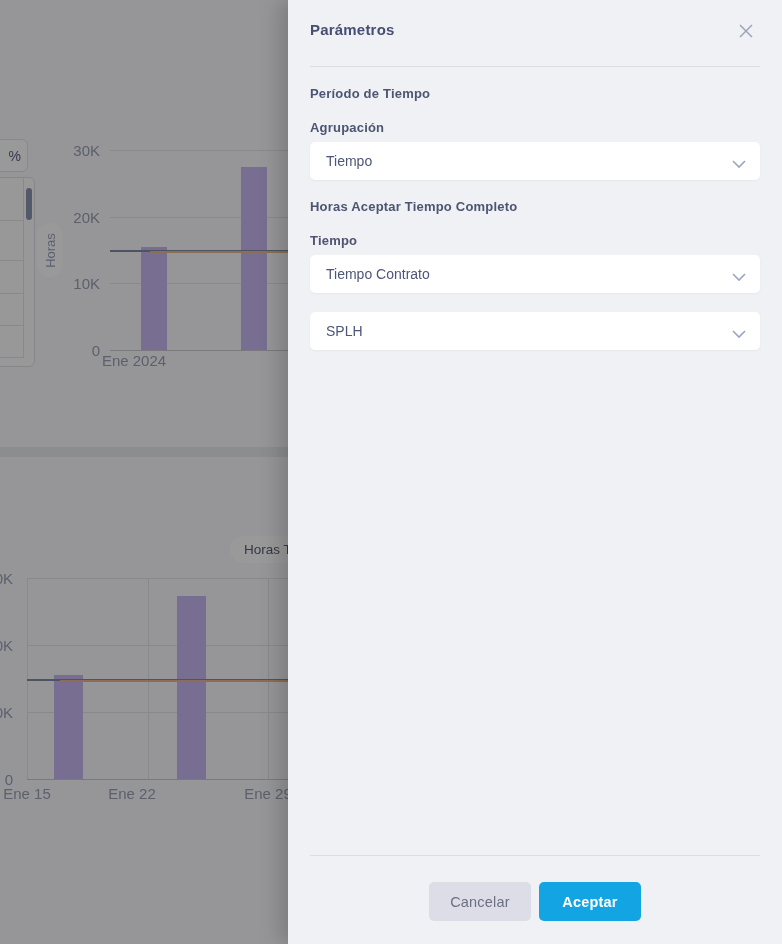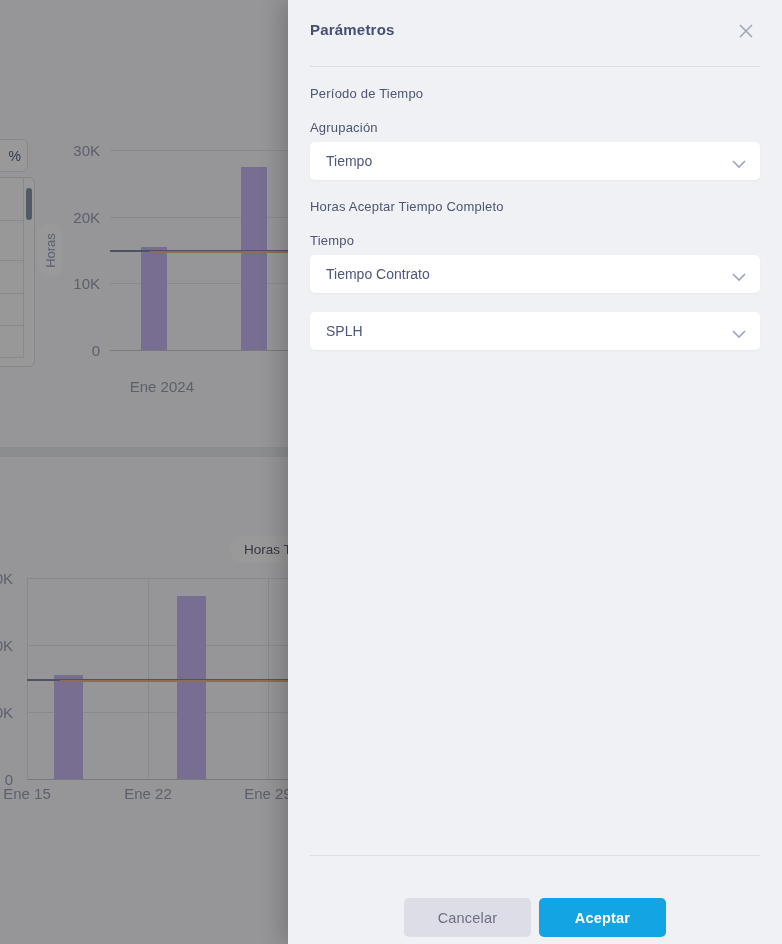--- a/index.html
+++ b/index.html
@@ -46,31 +46,31 @@
   
   .drawer { position:absolute; top:0; right:0; width:494px; height:944px; background:#f0f1f4;
     box-shadow:-8px 0 20px rgba(0,0,0,0.18); padding:0 22px; }
   .drawer-header { position:relative; padding-top:21px; height:67px; border-bottom:1px solid #dcdee3; }
   .drawer-title { font-size:15px; font-weight:bold; color:#464f72; letter-spacing:0.2px; }
   .close-btn { position:absolute; right:4px; top:21px; width:20px; height:20px; cursor:pointer;
     display:flex; align-items:center; justify-content:center; }
 
   .form-group { margin-top:19px; }
   .form-group:first-of-type { margin-top:14px; }
-  .field-label { font-size:13px; font-weight:normal; color:#4c5571; margin-bottom:7px; letter-spacing:0.2px;margin-top:16px; }
+  .field-label { font-size:13px; font-weight:bold; color:#4c5571; margin-bottom:7px; letter-spacing:0.2px;margin-top:16px; }
   .field-box { position:relative; height:38px; background:#ffffff; border-radius:5px;
     box-shadow:0 1px 2px rgba(40,50,80,0.05); display:flex; align-items:center; padding:0 16px;
     font-size:14px; color:#4d5678; }
   .field-box .chev { position:absolute; right:14px; top:14px; }
 
   .drawer-footer { position:absolute; left:22px; right:22px; bottom:0; height:89px;
     border-top:1px solid #dcdee3; display:flex; align-items:flex-start; justify-content:center; gap:8px;
     padding-top:26px; }
-  .btn { width:127px; height:39px; border:none; border-radius:5px; font-size:14.5px;
-    font-family:inherit; cursor:pointer; font-weight:bold; letter-spacing:0.2px;margin-top:16px; }
+  .btn { width:102px; height:39px; border:none; border-radius:5px; font-size:14.5px;
+    font-family:inherit; cursor:pointer; font-weight:bold; letter-spacing:0.2px; }
   .btn-cancel { background:#dcdde6; color:#6b7080; font-weight:normal; }
   .btn-accept { color:#ffffff; }
 </style>
 </head>
 <body>
 
 <div class="stage">
 
   <div class="backdrop">
 
@@ -96,21 +96,21 @@
           <div class="hgrid" style="left: 110px; top: 217px; width: 672px;"></div>
           <div class="ytick" style="left: 0px; width: 100px; top: 209px;">20K</div>
           <div class="hgrid" style="left: 110px; top: 283px; width: 672px;"></div>
           <div class="ytick" style="left: 0px; width: 100px; top: 275px;">10K</div>
           <div class="hgrid zero" style="left: 110px; top: 350px; width: 672px;"></div>
           <div class="ytick" style="left: 0px; width: 100px; top: 342px;">0</div>
           <div class="bar" style="left: 141px; width: 26px; top: 247px; height: 103px; background: rgb(201, 184, 242);"></div>
           <div class="bar" style="left: 241px; width: 26px; top: 167px; height: 183px; background: rgb(201, 184, 242);"></div>
           <div class="refline" style="left: 110px; width: 672px; top: 250px; background: rgb(130, 138, 166);"></div>
           <div class="refline" style="left: 150px; width: 632px; top: 251px; background: rgb(232, 184, 142);"></div>
-          <div class="xtick" style="left: 74px; width: 120px; top: 378px; text-align: right;">Ene 2024</div>
+          <div class="xtick" style="left: 74px; width: 120px; top: 352px;">Ene 2024</div>
         </div>
     </div>
 
     <div class="card" id="card2">
       <div class="legend-pill">
         <span>Horas Teóricas</span>
       </div>
       <div id="plot2">
           <div class="hgrid" style="left: 27px; top: 121px; width: 755px;"></div>
           <div class="ytick" style="left: -30px; width: 43px; top: 113px;">30K</div>
@@ -121,21 +121,21 @@
           <div class="hgrid zero" style="left: 27px; top: 322px; width: 755px;"></div>
           <div class="ytick" style="left: -30px; width: 43px; top: 314px;">0</div>
           <div class="vgrid" style="left: 27px; top: 121px; height: 201px;"></div>
           <div class="vgrid" style="left: 148px; top: 121px; height: 201px;"></div>
           <div class="vgrid" style="left: 268px; top: 121px; height: 201px;"></div>
           <div class="bar" style="left: 54px; width: 29px; top: 218px; height: 104px; background: rgb(201, 184, 242);"></div>
           <div class="bar" style="left: 177px; width: 29px; top: 139px; height: 183px; background: rgb(201, 184, 242);"></div>
           <div class="refline" style="left: 27px; width: 755px; top: 222px; background: rgb(130, 138, 166);"></div>
           <div class="refline" style="left: 60px; width: 722px; top: 223px; background: rgb(232, 184, 142);"></div>
           <div class="xtick" style="left: -33px; width: 120px; top: 328px;">Ene 15</div>
-          <div class="xtick" style="left: 88px; width: 120px; top: 328px;">Ene 22</div>
+          <div class="xtick" style="left: 72px; width: 120px; top: 328px;">Ene 22</div>
           <div class="xtick" style="left: 208px; width: 120px; top: 328px;">Ene 29</div>
         </div>
     </div>
   </div>
 
   <div class="scrim"></div>
 
   <div class="drawer">
     <div class="drawer-header">
       <div class="drawer-title">Parámetros</div>

